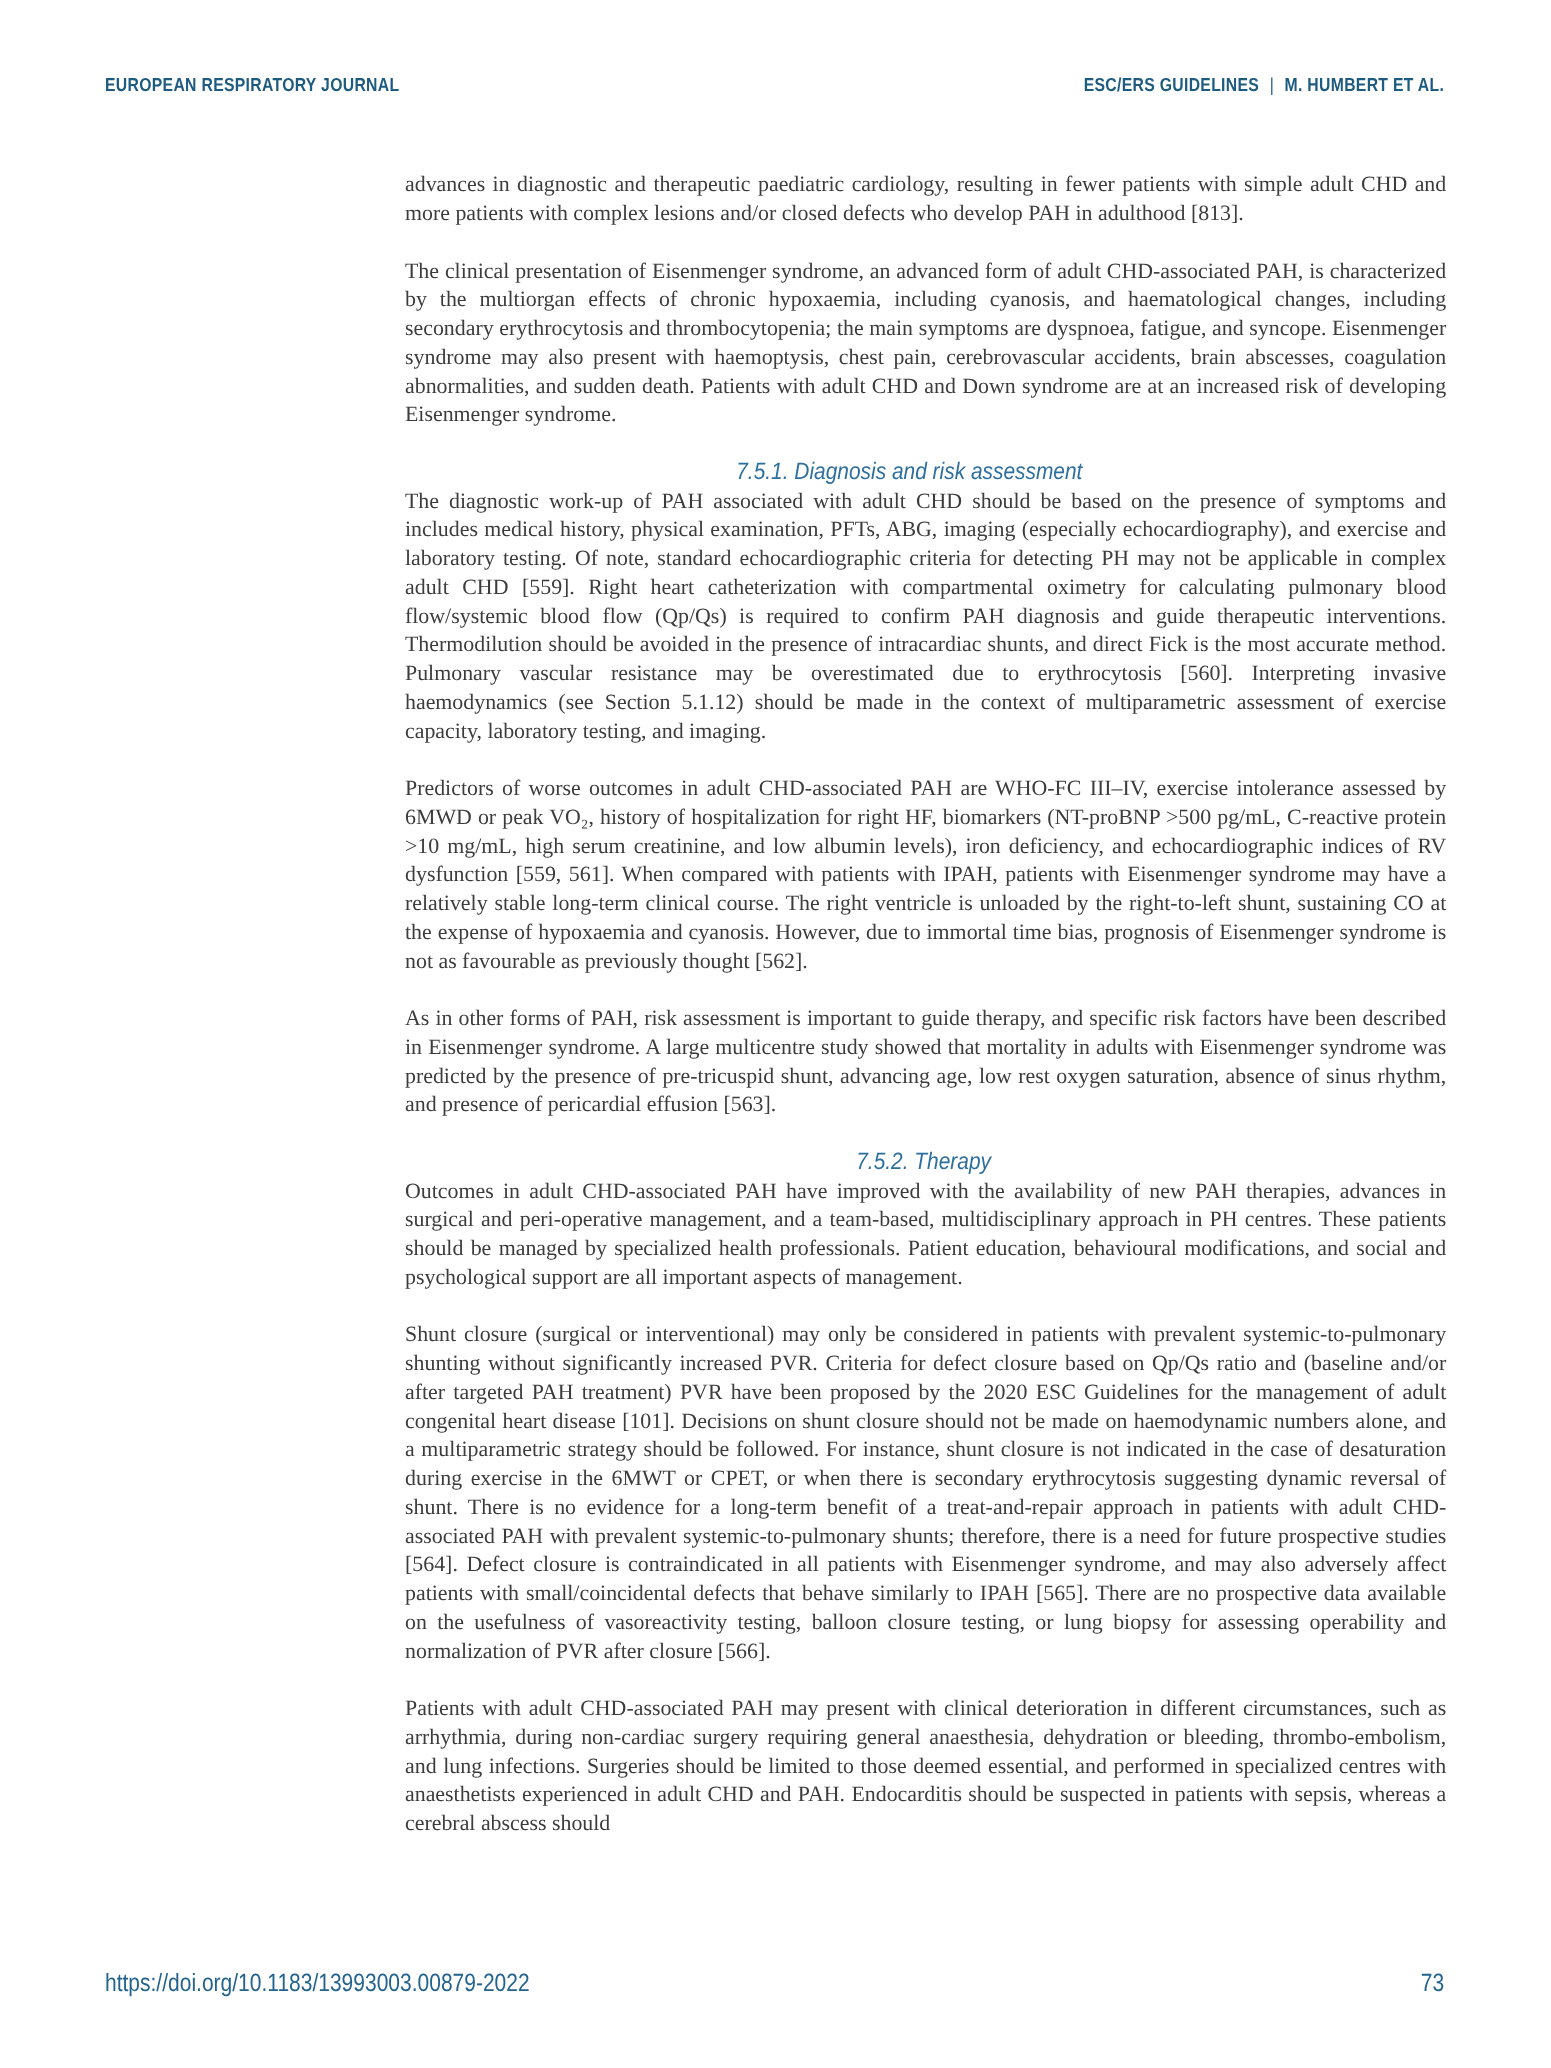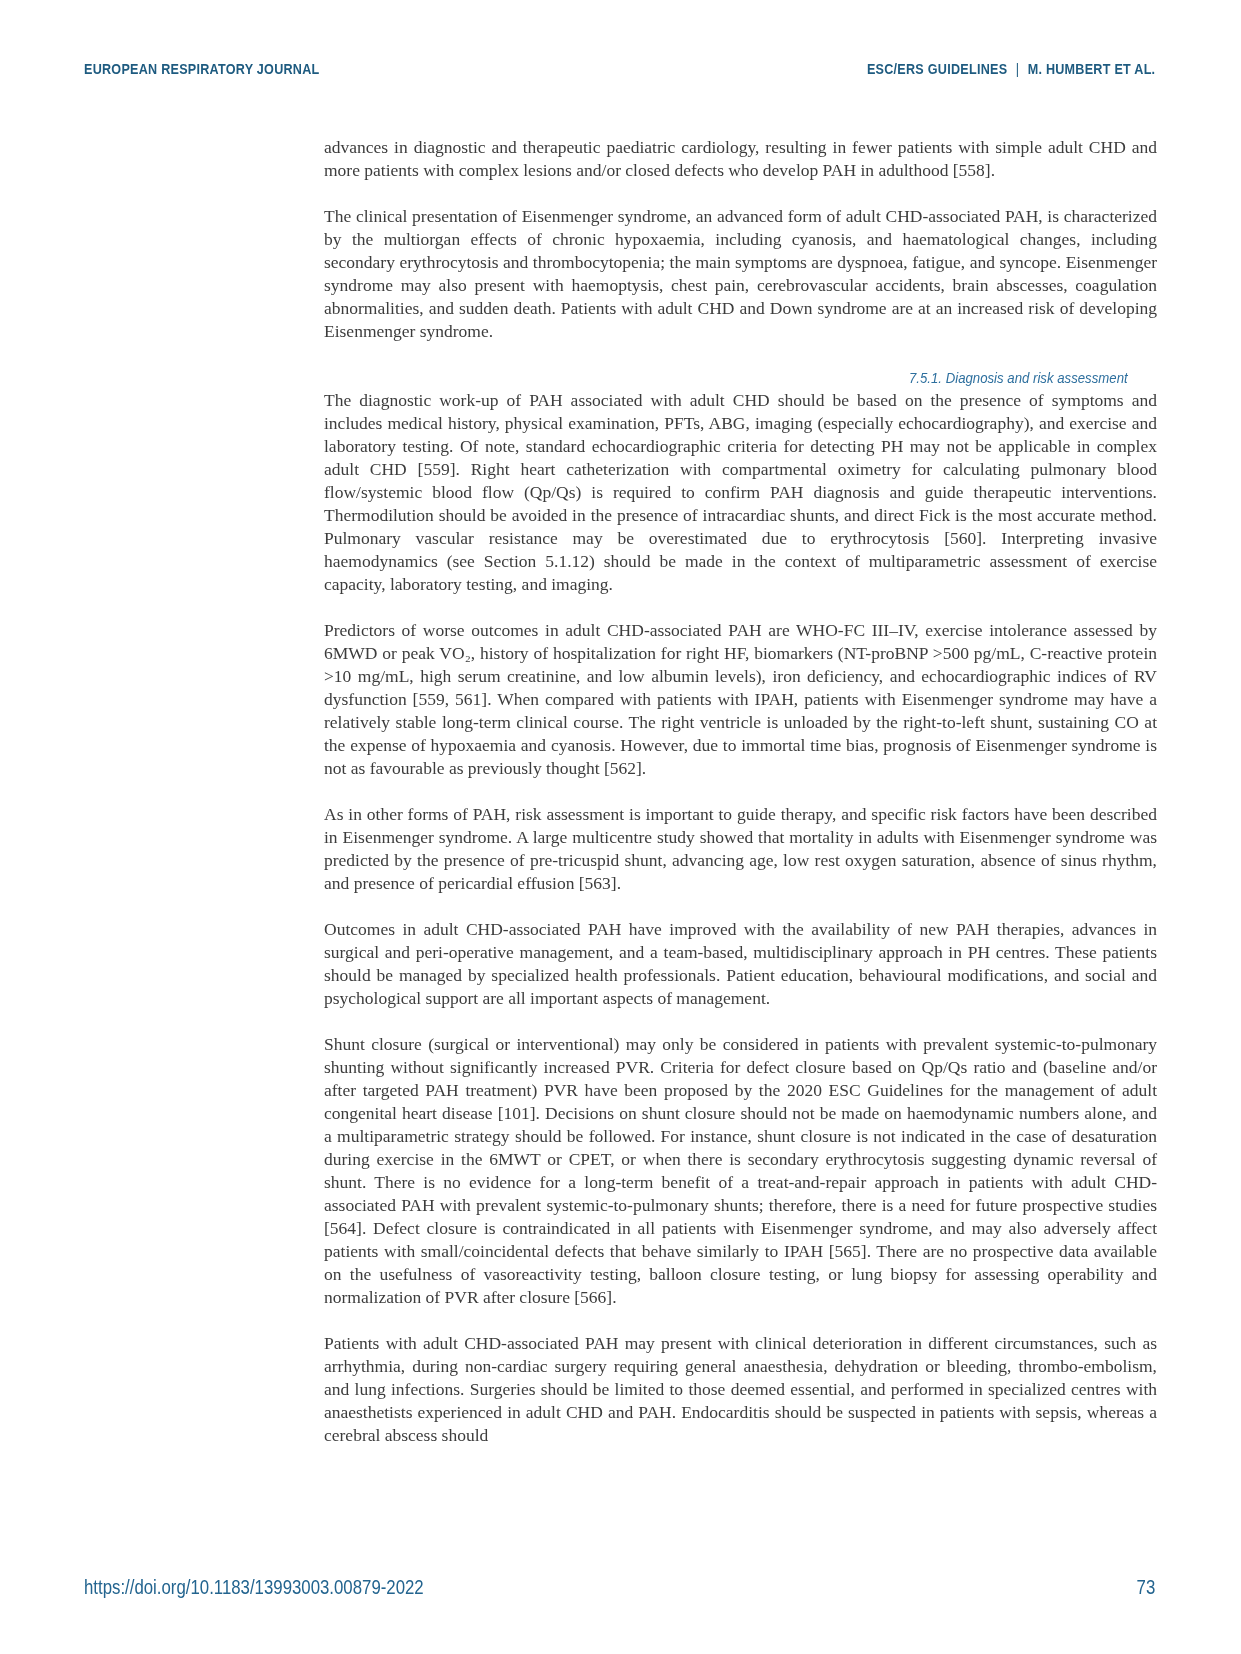--- a/index.html
+++ b/index.html
@@ -55,24 +55,24 @@
   .article-body p{
     margin:0 0 23px 0;
     padding:0;
   }
   .section-heading{
     margin:13px 0 0 12px;
     padding:0;
     font-family:"Liberation Sans", sans-serif;
     font-style:italic;
     font-weight:400;
-    font-size:15px;
+    font-size:19px;
     line-height:23px;
     color:var(--heading-color);
-    text-align:right;
+    text-align:center;
   }
   .section-heading .cond-l{transform:scaleX(0.88);}
   .page-footer{
     position:absolute;
     left:84px;
     right:86px;
     top:1576px;
     display:flex;
     justify-content:space-between;
     align-items:baseline;
@@ -93,26 +93,27 @@
     <span class="cond-l">EUROPEAN RESPIRATORY JOURNAL</span>
     <span class="running-head cond-r">
       <span>ESC/ERS GUIDELINES</span>
       <span class="head-sep">|</span>
       <span>M. HUMBERT ET AL.</span>
     </span>
   </div>
 
   <div class="article-body" id="article-body">
 
-  <p>advances in diagnostic and therapeutic paediatric cardiology, resulting in fewer patients with simple adult CHD and more patients with complex lesions and/or closed defects who develop PAH in adulthood [558].</p>
+  <p>advances in diagnostic and therapeutic paediatric cardiology, resulting in fewer patients with simple adult CHD and more patients with complex lesions and/or closed defects who develop PAH in adulthood [813].</p>
       <p>The clinical presentation of Eisenmenger syndrome, an advanced form of adult CHD-associated PAH, is characterized by the multiorgan effects of chronic hypoxaemia, including cyanosis, and haematological changes, including secondary erythrocytosis and thrombocytopenia; the main symptoms are dyspnoea, fatigue, and syncope. Eisenmenger syndrome may also present with haemoptysis, chest pain, cerebrovascular accidents, brain abscesses, coagulation abnormalities, and sudden death. Patients with adult CHD and Down syndrome are at an increased risk of developing Eisenmenger syndrome.</p>
       <h3 class="section-heading"><span class="cond-l">7.5.1. Diagnosis and risk assessment</span></h3>
       <p>The diagnostic work-up of PAH associated with adult CHD should be based on the presence of symptoms and includes medical history, physical examination, PFTs, ABG, imaging (especially echocardiography), and exercise and laboratory testing. Of note, standard echocardiographic criteria for detecting PH may not be applicable in complex adult CHD [559]. Right heart catheterization with compartmental oximetry for calculating pulmonary blood flow/systemic blood flow (Qp/Qs) is required to confirm PAH diagnosis and guide therapeutic interventions. Thermodilution should be avoided in the presence of intracardiac shunts, and direct Fick is the most accurate method. Pulmonary vascular resistance may be overestimated due to erythrocytosis [560]. Interpreting invasive haemodynamics (see Section 5.1.12) should be made in the context of multiparametric assessment of exercise capacity, laboratory testing, and imaging.</p>
       <p>Predictors of worse outcomes in adult CHD-associated PAH are WHO-FC III–IV, exercise intolerance assessed by 6MWD or peak VO₂, history of hospitalization for right HF, biomarkers (NT-proBNP &gt;500 pg/mL, C-reactive protein &gt;10 mg/mL, high serum creatinine, and low albumin levels), iron deficiency, and echocardiographic indices of RV dysfunction [559, 561]. When compared with patients with IPAH, patients with Eisenmenger syndrome may have a relatively stable long-term clinical course. The right ventricle is unloaded by the right-to-left shunt, sustaining CO at the expense of hypoxaemia and cyanosis. However, due to immortal time bias, prognosis of Eisenmenger syndrome is not as favourable as previously thought [562].</p>
       <p>As in other forms of PAH, risk assessment is important to guide therapy, and specific risk factors have been described in Eisenmenger syndrome. A large multicentre study showed that mortality in adults with Eisenmenger syndrome was predicted by the presence of pre-tricuspid shunt, advancing age, low rest oxygen saturation, absence of sinus rhythm, and presence of pericardial effusion [563].</p>
+      <h3 class="section-heading"><span class="cond-l">7.5.2. Therapy</span></h3>
       <p>Outcomes in adult CHD-associated PAH have improved with the availability of new PAH therapies, advances in surgical and peri-operative management, and a team-based, multidisciplinary approach in PH centres. These patients should be managed by specialized health professionals. Patient education, behavioural modifications, and social and psychological support are all important aspects of management.</p>
       <p>Shunt closure (surgical or interventional) may only be considered in patients with prevalent systemic-to-pulmonary shunting without significantly increased PVR. Criteria for defect closure based on Qp/Qs ratio and (baseline and/or after targeted PAH treatment) PVR have been proposed by the 2020 ESC Guidelines for the management of adult congenital heart disease [101]. Decisions on shunt closure should not be made on haemodynamic numbers alone, and a multiparametric strategy should be followed. For instance, shunt closure is not indicated in the case of desaturation during exercise in the 6MWT or CPET, or when there is secondary erythrocytosis suggesting dynamic reversal of shunt. There is no evidence for a long-term benefit of a treat-and-repair approach in patients with adult CHD-associated PAH with prevalent systemic-to-pulmonary shunts; therefore, there is a need for future prospective studies [564]. Defect closure is contraindicated in all patients with Eisenmenger syndrome, and may also adversely affect patients with small/coincidental defects that behave similarly to IPAH [565]. There are no prospective data available on the usefulness of vasoreactivity testing, balloon closure testing, or lung biopsy for assessing operability and normalization of PVR after closure [566].</p>
       <p>Patients with adult CHD-associated PAH may present with clinical deterioration in different circumstances, such as arrhythmia, during non-cardiac surgery requiring general anaesthesia, dehydration or bleeding, thrombo-embolism, and lung infections. Surgeries should be limited to those deemed essential, and performed in specialized centres with anaesthetists experienced in adult CHD and PAH. Endocarditis should be suspected in patients with sepsis, whereas a cerebral abscess should</p>
     </div>
 
   <div class="page-footer">
     <a class="doi-link cond-l" href="#">https://doi.org/10.1183/13993003.00879-2022</a>
     <span class="cond-r">73</span>
   </div>
 

